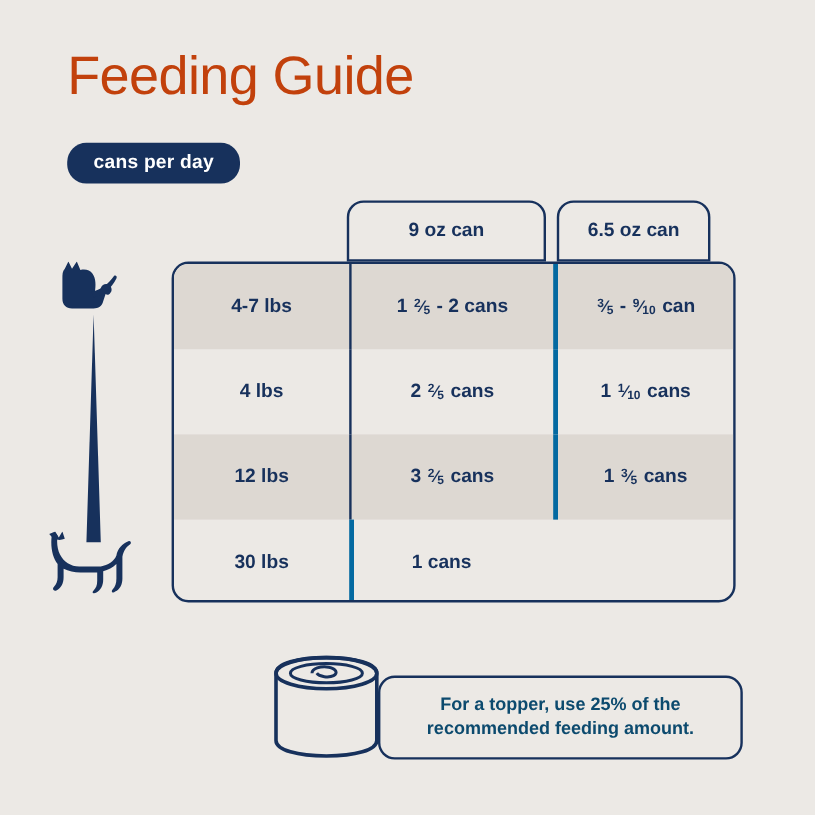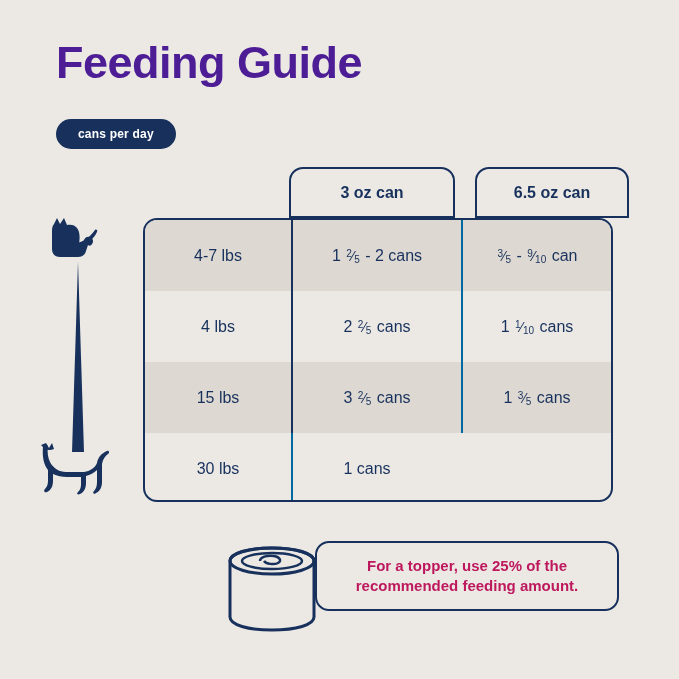--- a/index.html
+++ b/index.html
@@ -20,34 +20,34 @@
     width: 679px;
     height: 679px;
   }
 
   
   .title {
     position: absolute;
     left: 56px;
     top: 40px;
     font-size: 45px;
-    font-weight: bold;
+    font-weight: normal;
     letter-spacing: -0.5px;
-    color: #4c1d95;
+    color: #c2410c;
     line-height: 1;
   }
   .subtitle-pill {
     position: absolute;
     left: 56px;
     top: 119px;
     background: #17315c;
     color: #ffffff;
     border-radius: 16px;
     padding: 8px 22px;
-    font-size: 12px;
+    font-size: 16px;
     font-weight: bold;
     letter-spacing: 0.2px;
   }
 
   
   .table-wrap {
     position: absolute;
     left: 143px;
     top: 167px;
     width: 470px;
@@ -64,21 +64,21 @@
     box-sizing: border-box;
     display: flex;
     align-items: center;
     justify-content: center;
     font-size: 16px;
     font-weight: bold;
     color: #17315c;
     background: transparent;
   }
   .col-head.c1 { left: 146px; width: 166px; }
-  .col-head.c2 { left: 332px; width: 154px; }
+  .col-head.c2 { left: 321px; width: 128px; }
 
   
   .body-box {
     position: absolute;
     left: 0;
     top: 51px;
     width: 470px;
     height: 284px;
     border: 2px solid #17315c;
     border-radius: 14px;
@@ -89,27 +89,27 @@
     display: flex;
     height: 71px;
     align-items: stretch;
   }
   .row.shaded { background: #ddd8d2; }
   .cell {
     display: flex;
     align-items: center;
     justify-content: center;
     font-size: 16px;
-    font-weight: normal;
+    font-weight: bold;
     color: #17315c;
     box-sizing: border-box;
   }
   .cell.weight { width: 146px; }
   .cell.c1 { width: 170px; border-left: 2px solid #17315c; }
-  .cell.c2 { width: 150px; border-left: 2px solid #0369a1; }
+  .cell.c2 { width: 150px; border-left: 4px solid #0369a1; }
 
   
   .frac {
     display: inline-block;
     vertical-align: baseline;
     position: relative;
     font-size: 16px;
     margin: 12px 1px;
   }
   .frac sup {
@@ -149,35 +149,35 @@
   .can {
     position: absolute;
     left: 222px;
     top: 545px;
     width: 100px;
     height: 88px;
   }
   .note-box {
     position: absolute;
     left: 315px;
-    top: 541px;
+    top: 563px;
     width: 304px;
     height: 70px;
     border: 2px solid #17315c;
     border-radius: 14px;
     box-sizing: border-box;
     display: flex;
     align-items: center;
     justify-content: center;
     padding: 0 20px;
     text-align: center;
     font-size: 15px;
     font-weight: bold;
     line-height: 1.35;
-    color: #be185d;
+    color: #0c4a6e;
   }
 </style>
 </head>
 <body>
 
 <div class="page">
 
   <div class="title">Feeding Guide</div>
 
   <div class="subtitle-pill">cans per day</div>
@@ -197,21 +197,21 @@
 
   <div class="cat-bottom">
     <svg viewBox="0 0 70 52" width="70" height="52" aria-hidden="true">
       <path fill="#17315c" d="M3 4 C2 14 4 22 8 27 L8 38 C8 41 7 44 5 46 C3 48 5 50 7 49 C11 47 13 43 13 38 L13 31 C17 33 22 34 27 34 L41 34 L41 41 C41 45 40 47 38 49 C36 51 38 52 40 51 C44 49 46 45 46 40 L46 33 C50 32 54 30 57 27 L57 39 C57 43 56 46 54 48 C52 50 54 52 56 50 C60 48 62 44 62 39 L62 21 C63 16 65 13 68 11 C70 10 69 7 67 8 C62 10 58 14 57 20 C55 25 50 28 44 29 L26 29 C19 29 13 25 10 19 C8 15 7 9 8 4 C8 2 6 1 5 2 Z"></path>
       <path fill="#17315c" d="M1 2 L6 0 L9 5 L12 0 L14 6 C9 8 5 7 1 2 Z"></path>
     </svg>
   </div>
 
   <div class="table-wrap">
 
-    <div class="col-head c1">3 oz can</div>
+    <div class="col-head c1">9 oz can</div>
     <div class="col-head c2">6.5 oz can</div>
 
     <div class="body-box">
 
       <div class="row shaded">
         <div class="cell weight">4-7 lbs</div>
         <div class="cell c1">
           <span>1</span>&nbsp;<span class="frac"><sup>2</sup><span class="slash">⁄</span><sub>5</sub></span>&nbsp;<span>- 2 cans</span>
         </div>
         <div class="cell c2">
@@ -223,21 +223,21 @@
         <div class="cell weight">4 lbs</div>
         <div class="cell c1">
           <span>2</span>&nbsp;<span class="frac"><sup>2</sup><span class="slash">⁄</span><sub>5</sub></span>&nbsp;<span>cans</span>
         </div>
         <div class="cell c2">
           <span>1</span>&nbsp;<span class="frac"><sup>1</sup><span class="slash">⁄</span><sub>10</sub></span>&nbsp;<span>cans</span>
         </div>
       </div>
 
       <div class="row shaded">
-        <div class="cell weight">15 lbs</div>
+        <div class="cell weight">12 lbs</div>
         <div class="cell c1">
           <span>3</span>&nbsp;<span class="frac"><sup>2</sup><span class="slash">⁄</span><sub>5</sub></span>&nbsp;<span>cans</span>
         </div>
         <div class="cell c2">
           <span>1</span>&nbsp;<span class="frac"><sup>3</sup><span class="slash">⁄</span><sub>5</sub></span>&nbsp;<span>cans</span>
         </div>
       </div>
 
       <div class="row">
         <div class="cell weight">30 lbs</div>

